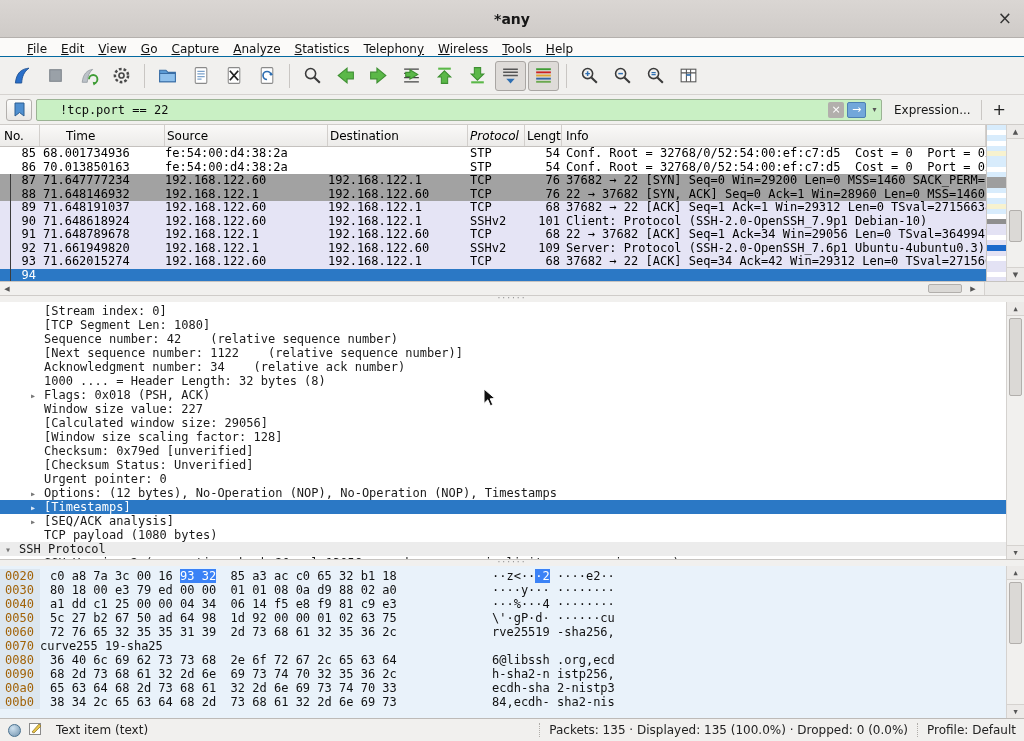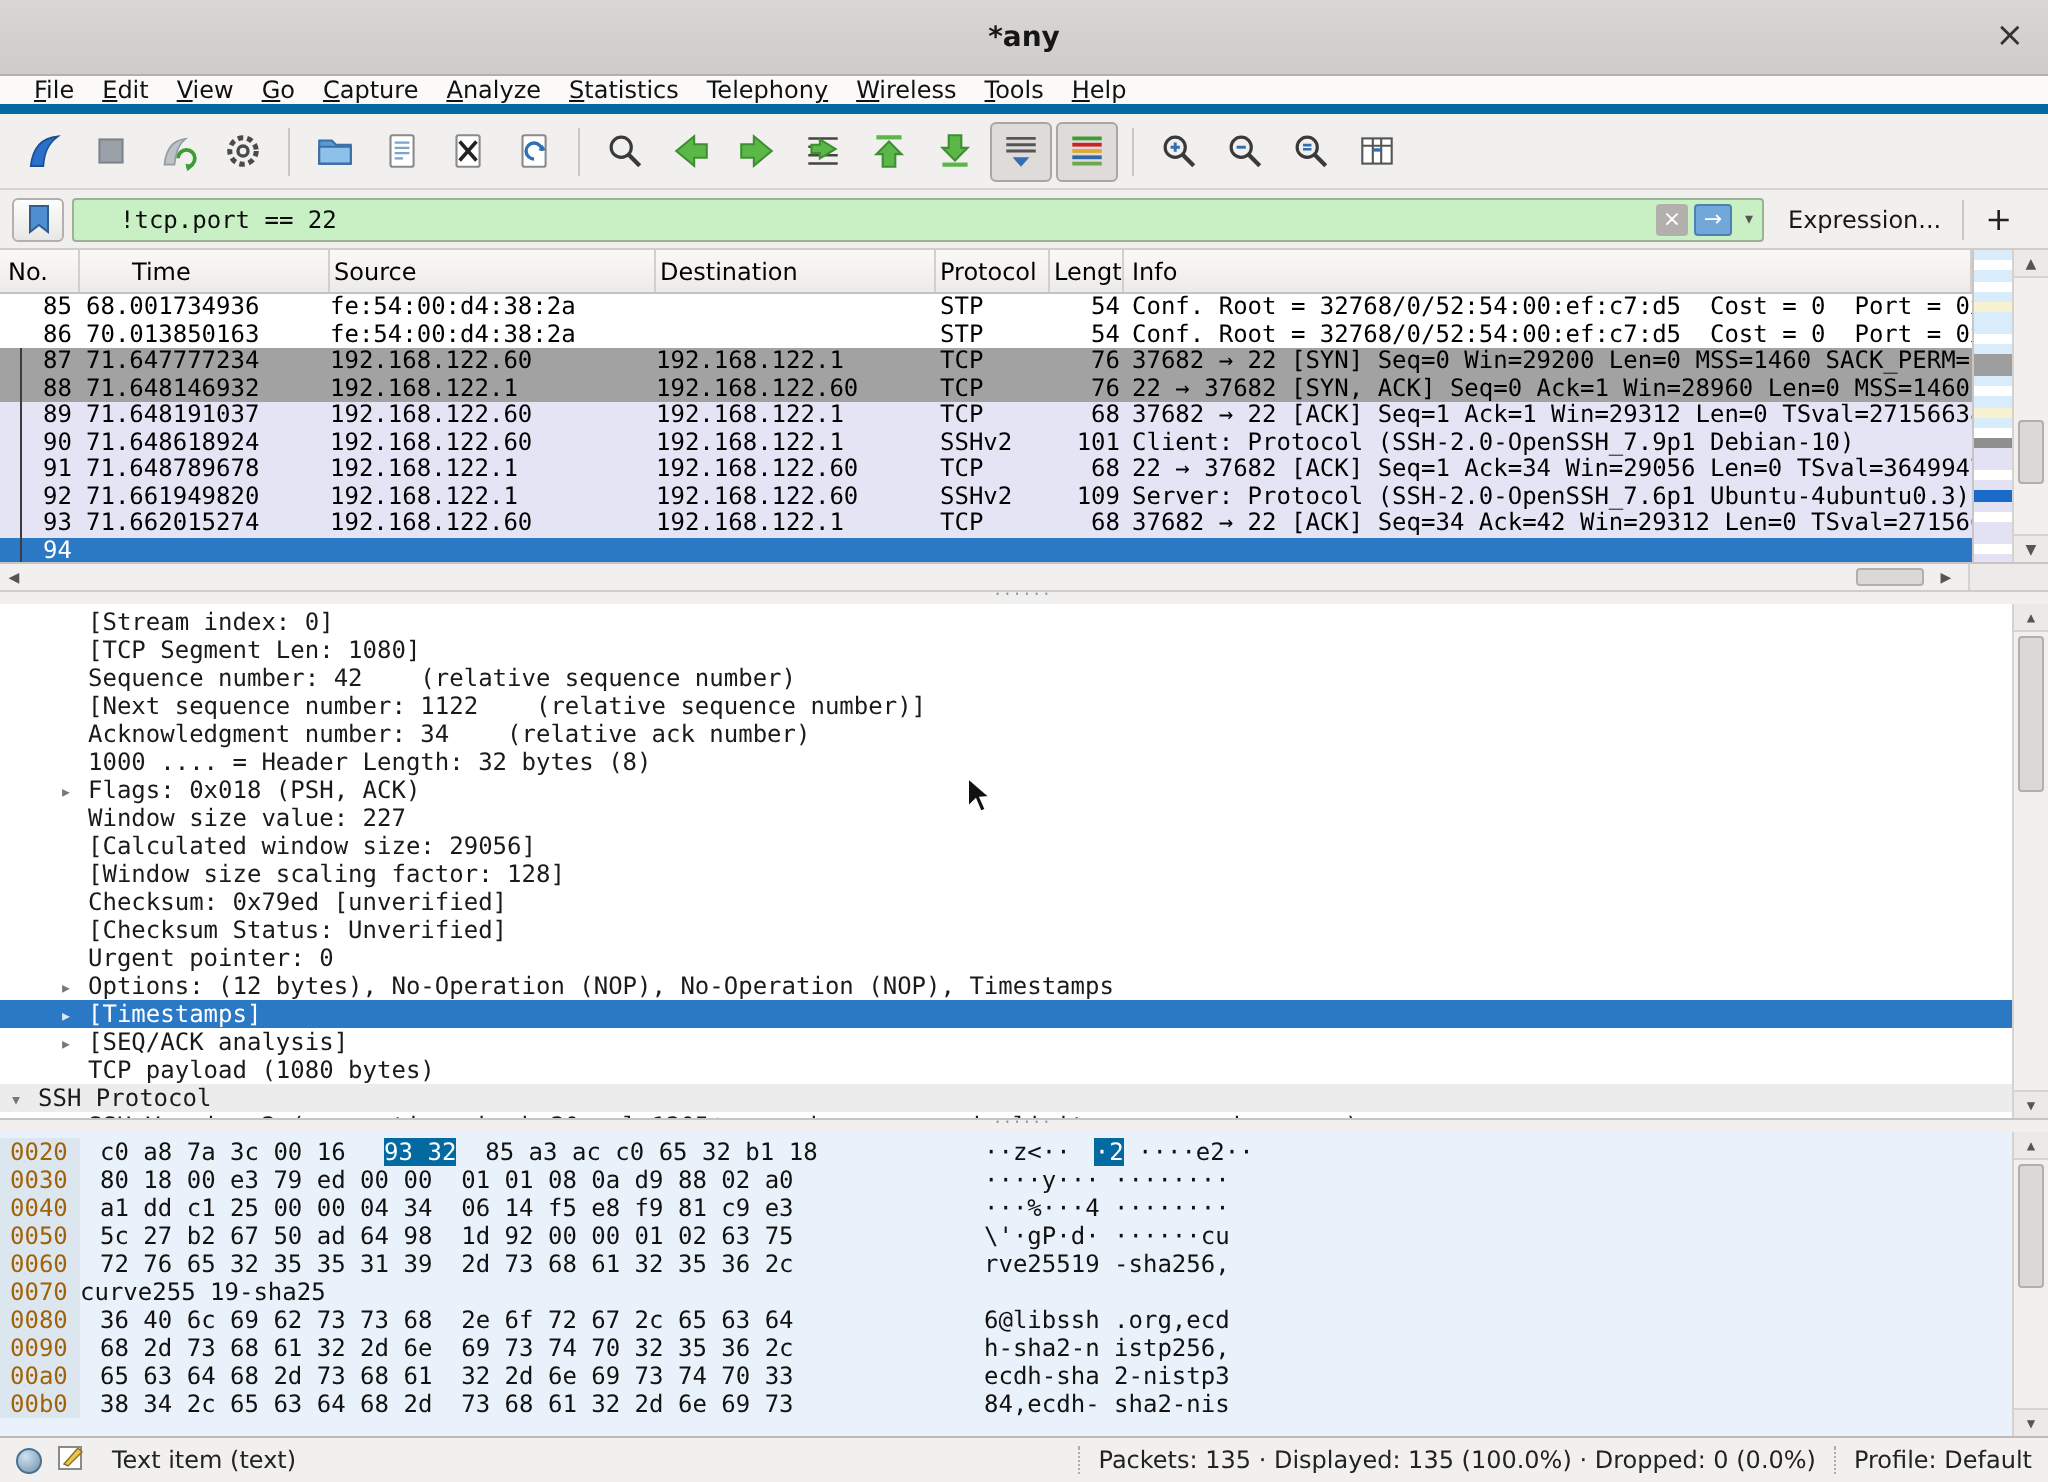--- a/index.html
+++ b/index.html
@@ -7,22 +7,22 @@
   body { font-family:"DejaVu Sans", sans-serif; font-size:12px; color:#1a1a1a; }
   .app { position:relative; width:1024px; height:741px; background:#f1f0ee; display:flex; flex-direction:column; }
 
   
   .titlebar { height:38px; background:linear-gradient(#dad6d3,#cfcbc8); border-bottom:1px solid #b4b0ad;
               display:flex; align-items:center; justify-content:center; position:relative; flex:0 0 38px; }
   .titlebar .title { font-weight:bold; font-size:14px; color:#161616; }
   .titlebar .close { position:absolute; right:12px; top:8px; font-size:17px; color:#333; cursor:default; line-height:20px; }
 
   
-  .menubar { height:19px; flex:0 0 19px; background:#fbfaf9; border-bottom:5px solid #0369a1;
-             display:flex; align-items:flex-end; padding-left:10px; }
+  .menubar { height:19px; flex:0 0 19px; background:#fbfaf9; border-bottom:1px solid #0369a1;
+             display:flex; align-items:flex-end; padding-left:20px; }
   .menu-item { padding:0 7px; font-size:12px; color:#111; }
   .menu-item u { text-decoration:underline; }
 
   
   .toolbar { height:38px; flex:0 0 38px; background:#f1f0ee; border-bottom:1px solid #d6d3d0;
              display:flex; align-items:center; padding-left:6px; }
   .tbtn { width:31px; height:30px; display:flex; align-items:center; justify-content:center; margin:0 1px; border:1px solid transparent; }
   .tbtn.active { background:#dedbd8; border:1px solid #a9a6a3; border-radius:3px; }
   .tsep { width:1px; height:24px; background:#c9c6c3; margin:0 6px; }
   .tbi { width:21px; height:21px; }
@@ -56,21 +56,21 @@
   .ctime  { width:125px; padding-left:3px; }
   .csrc   { width:163px; }
   .cdst   { width:140px; }
   .cproto { width:57px;  padding-left:2px; }
   .clen   { width:37px;  text-align:right; padding-right:2px; }
   .cinfo  { flex:1 1 auto; padding-left:4px; }
   .hno    { width:40px; padding-left:4px; }
   .htime  { width:125px; padding-left:26px; }
   .hsrc   { width:163px; padding-left:2px; }
   .hdst   { width:140px; padding-left:2px; }
-  .hproto { width:57px; padding-left:2px; }
+  .hproto { width:57px; padding-left:2px;font-style:italic; }
   .hlen   { width:37px; padding-left:2px; }
   .hinfo  { flex:1; padding-left:4px; }
   .row-white    { background:#ffffff; color:#000; }
   .row-gray     { background:#a2a2a2; color:#000; }
   .row-lavender { background:#e5e4f5; color:#000; }
   .row-selected { background:#2b78c5; color:#fff;flex-direction:column; }
   .relline { position:absolute; left:10px; top:27px; width:1px; height:108px; background:#3c3c3c; }
   .minimap { position:absolute; top:0; right:18px; width:20px; height:157px; background:#fff;
              border-left:1px solid #c9c6c3; display:flex; flex-direction:column; }
   .minimap div { width:100%; }
@@ -102,21 +102,21 @@
   .dline.selected .arr { color:#dce9f7; }
   .dline.band { background:#ececec; }
 
   
   .hexpane { height:152px; flex:0 0 152px; background:#e9f2fa; position:relative; overflow:hidden;
              font-family:"DejaVu Sans Mono", monospace; font-size:12px; padding-top:3px; }
   .hrow { height:14px; line-height:14px; display:flex; white-space:pre; }
   .hrow .off { width:40px; padding-left:5px; background:#dce6ef; color:#a16207; flex-shrink:0; }
   .hrow .hx  { padding-left:10px; width:452px; flex-shrink:0; color:#111; }
   .hrow .asc { color:#111; }
-  .bsel { background:#0369a1; color:#fff;margin-left:12px; }
+  .bsel { background:#3b82f6; color:#fff; }
 
   
   .statusbar { height:23px; flex:0 0 23px; background:#f1f0ee; border-top:1px solid #bdbab7;
                display:flex; align-items:center; padding:0 8px; }
   .expert-dot { width:13px; height:13px; border-radius:50%; border:1px solid #49718f;
                 background:radial-gradient(circle at 35% 30%, #cfe2f0, #6f91ad); margin-right:8px; }
   .note-ic { margin-right:14px; }
   .sb-left { color:#222; }
   .sb-spacer { flex:1; }
   .sb-div { width:1px; height:14px; border-left:1px dotted #b0ada9; margin:0 9px; }

